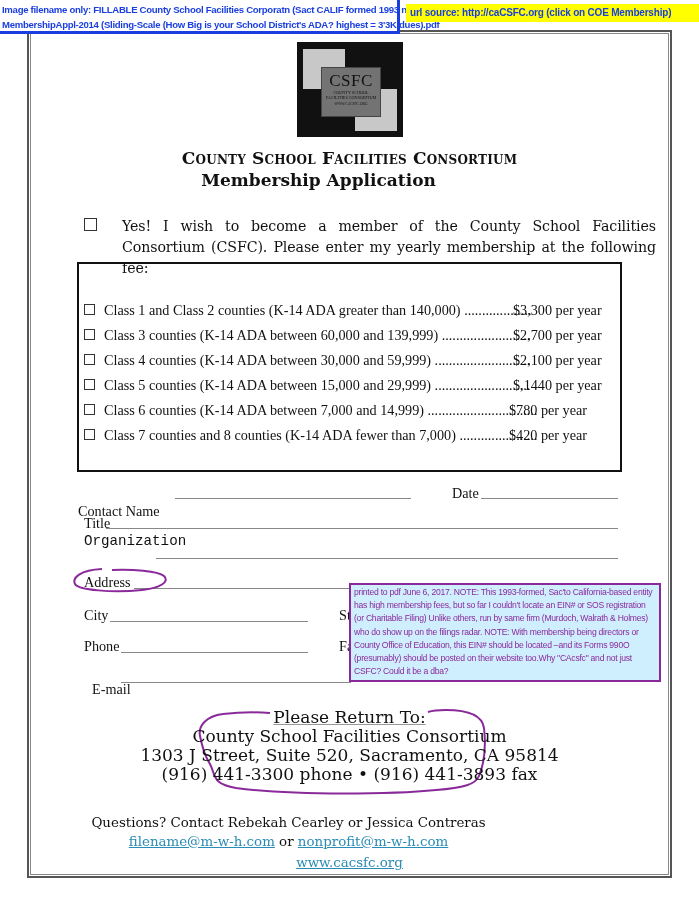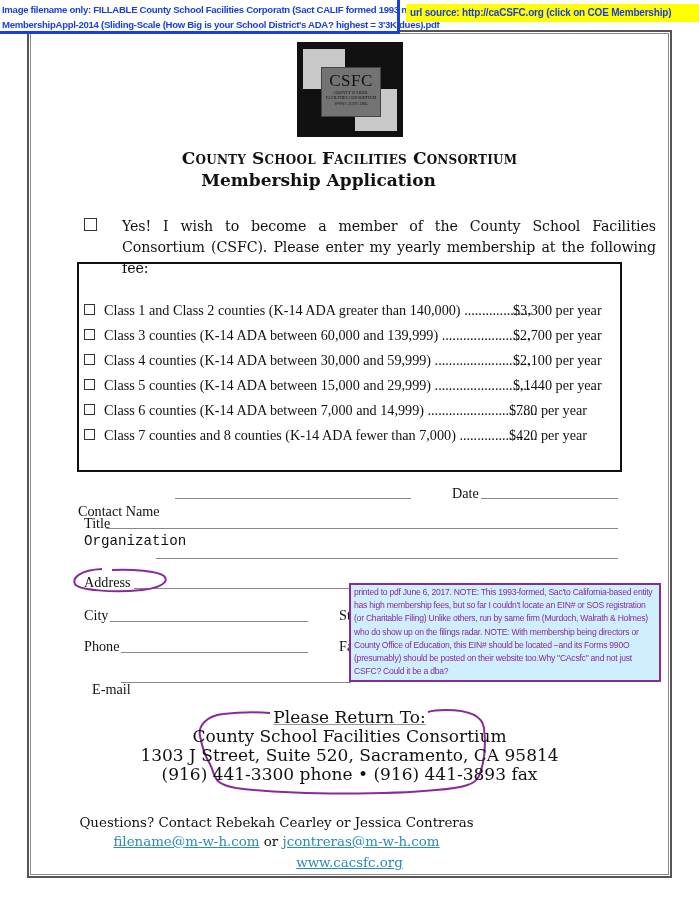--- a/index.html
+++ b/index.html
@@ -73,21 +73,21 @@
     position:absolute; left:349px; top:583px; width:312px; height:99px;
     background:#cfefff; border:2px solid #8a2a9a; box-sizing:border-box;
     font-family:"Liberation Sans", sans-serif; font-size:8.6px; line-height:13.2px; color:#8a2a9a;
     padding:1px 3px; letter-spacing:-0.25px; overflow:hidden;
   }
 
   .return-block { position:absolute; left:0; width:699px; top:708px; text-align:center; font-family:"DejaVu Serif", serif; font-size:17px; line-height:19px; }
   .return-title { text-decoration:underline; text-decoration-color:#999; }
   .return-oval { position:absolute; left:196px; top:706px; width:306px; height:100px; }
 
-  .questions { position:absolute; left:0; width:553px; top:813px; text-align:center; font-family:"DejaVu Serif", serif; font-size:13.4px; line-height:19px; }
+  .questions { position:absolute; left:12px; width:553px; top:813px; text-align:center; font-family:"DejaVu Serif", serif; font-size:13.4px; line-height:19px; }
   .questions a, .website a { color:#2a8bb5; text-decoration:underline; }
   .website { position:absolute; left:0; width:699px; top:853px; text-align:center; font-family:"DejaVu Serif", serif; font-size:13.4px; line-height:19px; }
 </style>
 </head>
 <body>
 
 <div class="top-label">
   <div>Image filename only: FILLABLE County School Facilities Corporatn (Sact CALIF formed 1993 nonprofit)</div>
   <div>MembershipAppl-2014 (Sliding-Scale (How Big is your School District's ADA? highest = 3'3K dues).pdf</div>
 </div>
@@ -188,18 +188,18 @@
 <div class="return-block">
   <div class="return-title">Please Return To:</div>
   <div>County School Facilities Consortium</div>
   <div>1303 J Street, Suite 520, Sacramento, CA  95814</div>
   <div>(916) 441-3300 phone • (916) 441-3893 fax</div>
 </div>
 
 <div class="questions">
   <div>Questions? Contact Rebekah Cearley or Jessica Contreras</div>
   <div>
-    <a>filename@m-w-h.com</a><span> or </span><a>jcontreras@m-w-h.com</a>
+    <a>filename@m-w-h.com</a><span> or </span><a>nonprofit@m-w-h.com</a>
   </div>
 </div>
 <div class="website">
   <a>www.cacsfc.org</a>
 </div>
 
 </body></html>

